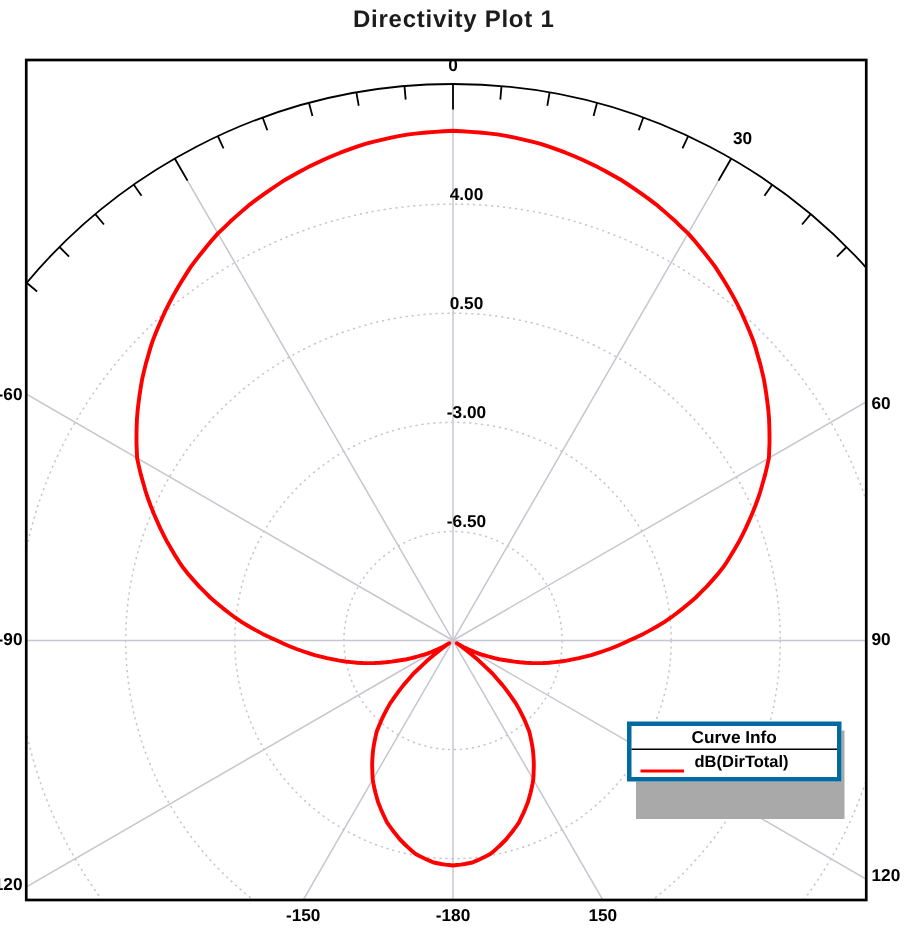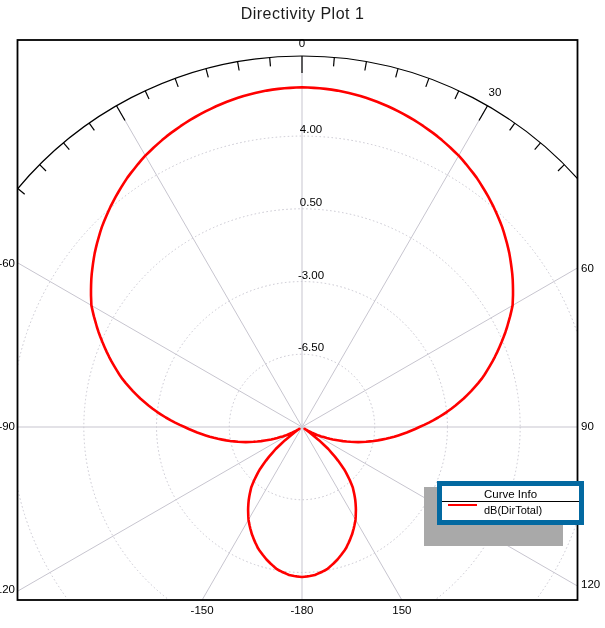--- a/index.html
+++ b/index.html
@@ -1,28 +1,28 @@
 <!DOCTYPE html>
 <html><head>
 <meta charset="utf-8">
 <style>
   html,body{margin:0;padding:0;background:#fff;}
   #page{position:relative;width:605px;height:628px;background:#fff;overflow:hidden;
-        font-family:"Liberation Sans", sans-serif;}
+        font-family:"Liberation Sans", sans-serif;font-weight:bold;}
   #plot-title{position:absolute;top:5px;left:0;width:605px;text-align:center;
         font-size:16px;color:#1c1c1c;letter-spacing:0.5px;}
   #chart-svg{position:absolute;top:0;left:0;}
   .legend{position:absolute;left:418px;top:481px;width:137px;background:#fff;
-        border:5px solid #0369a1;font-size:11px;color:#000;z-index:3;margin-left:19px;}
+        border:3px solid #0369a1;font-size:11px;color:#000;z-index:3;}
   .legend-shadow{position:absolute;left:424px;top:487px;width:139px;height:59px;
         background:#a9a9a9;z-index:2;}
   .legend-header{text-align:center;border-bottom:1px solid #000;padding:2px 0 1px 0;
         font-size:11.5px;}
   .legend-body{padding:2px 3px 3px 3px;line-height:12.5px;}
-  .legend-entry{display:flex;align-items:flex-start;}
+  .legend-entry{display:flex;align-items:flex-end;}
   .legend-swatch{display:inline-block;width:29px;border-top:2.5px solid #f00;
         margin:0 7px 0 3px;flex:0 0 auto;}
   .info-line{white-space:nowrap;}
   text{font-family:"Liberation Sans", sans-serif;}
 </style>
 </head>
 <body>
 
 <div id="page">
   <div id="plot-title">Directivity Plot 1</div>

